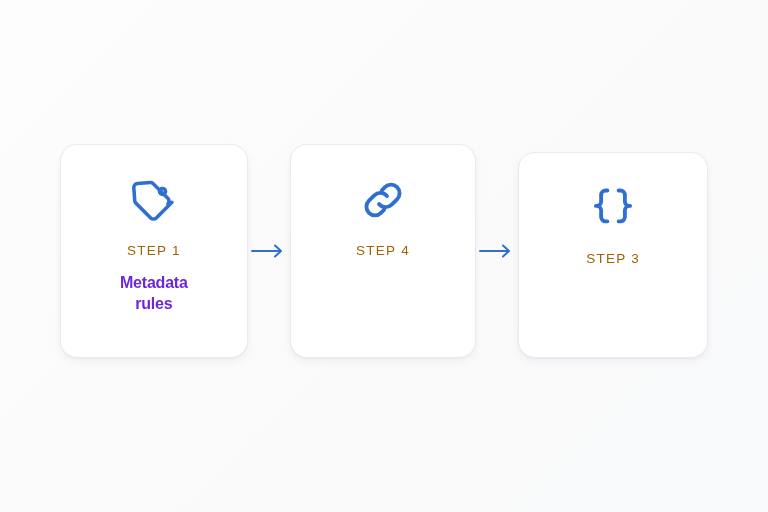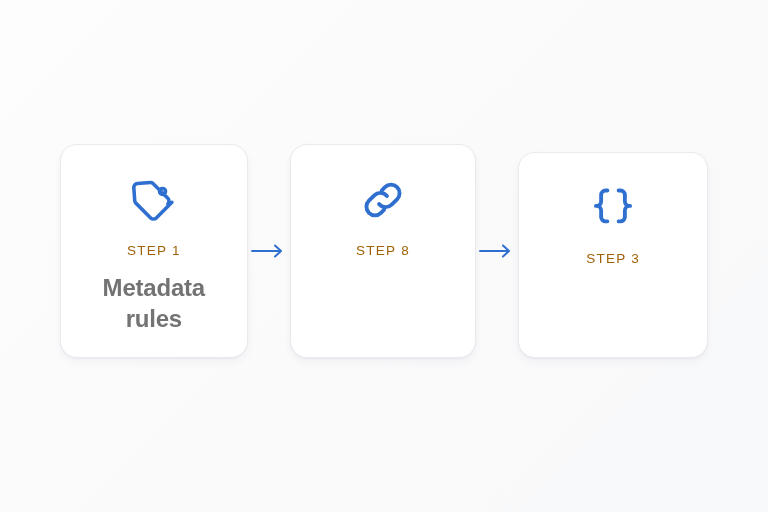--- a/index.html
+++ b/index.html
@@ -63,23 +63,23 @@
   .step-label {
     font-size: 13.5px;
     letter-spacing: 1.25px;
     color: #a16207;
     font-weight: 400;
     line-height: 1;
     margin-bottom: 14px;
   }
 
   .card-title {
-    font-size: 24px;
+    font-size: 16px;
     font-weight: 700;
-    color: #737373;
+    color: #6d28d9;
     line-height: 1.32;
     text-align: center;
     letter-spacing: -0.2px;
     padding: 0 8px;
     white-space: pre-line;
   }
 
   
   .connector {
     width: 42px;
@@ -120,21 +120,21 @@
       </svg>
     </div>
 
     <div class="card card-2">
       <div class="icon-wrap">
         <svg width="50" height="50" viewBox="0 0 24 24" fill="none" stroke="#2f6fd0" stroke-width="1.85" stroke-linecap="round" stroke-linejoin="round">
           <path d="M10.1 13.9a4.1 4.1 0 0 0 6.05.35l2.6-2.6a4.1 4.1 0 1 0-5.8-5.8l-1.5 1.5"></path>
           <path d="M13.9 10.1a4.1 4.1 0 0 0-6.05-.35l-2.6 2.6a4.1 4.1 0 1 0 5.8 5.8l1.5-1.5"></path>
         </svg>
       </div>
-      <div class="step-label">STEP 8</div>
+      <div class="step-label">STEP 4</div>
     </div>
 
     <div class="connector">
       <svg width="36" height="16" viewBox="0 0 36 16" fill="none" stroke="#2f6fd0" stroke-width="2" stroke-linecap="round" stroke-linejoin="round">
         <line x1="1" y1="8" x2="29" y2="8"></line>
         <polyline points="24,2.5 30,8 24,13.5"></polyline>
       </svg>
     </div>
 
     <div class="card card-3">

